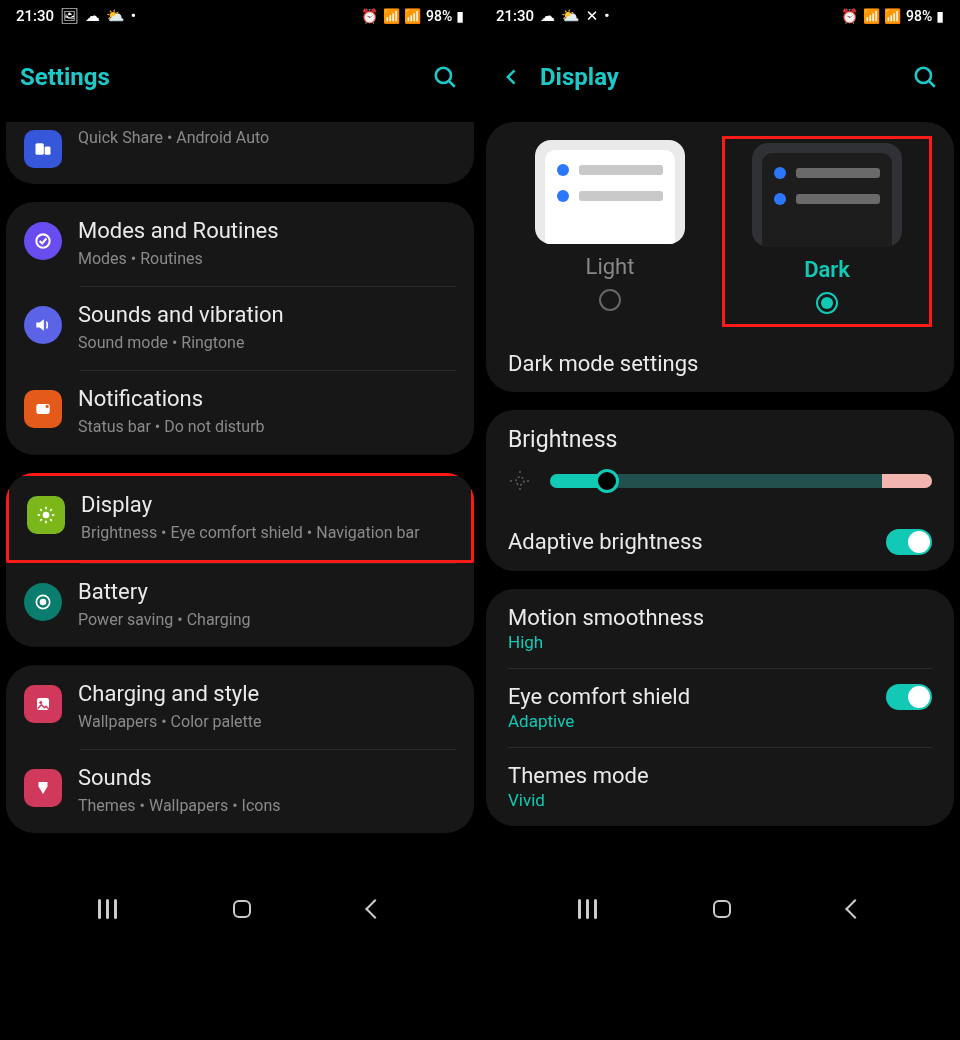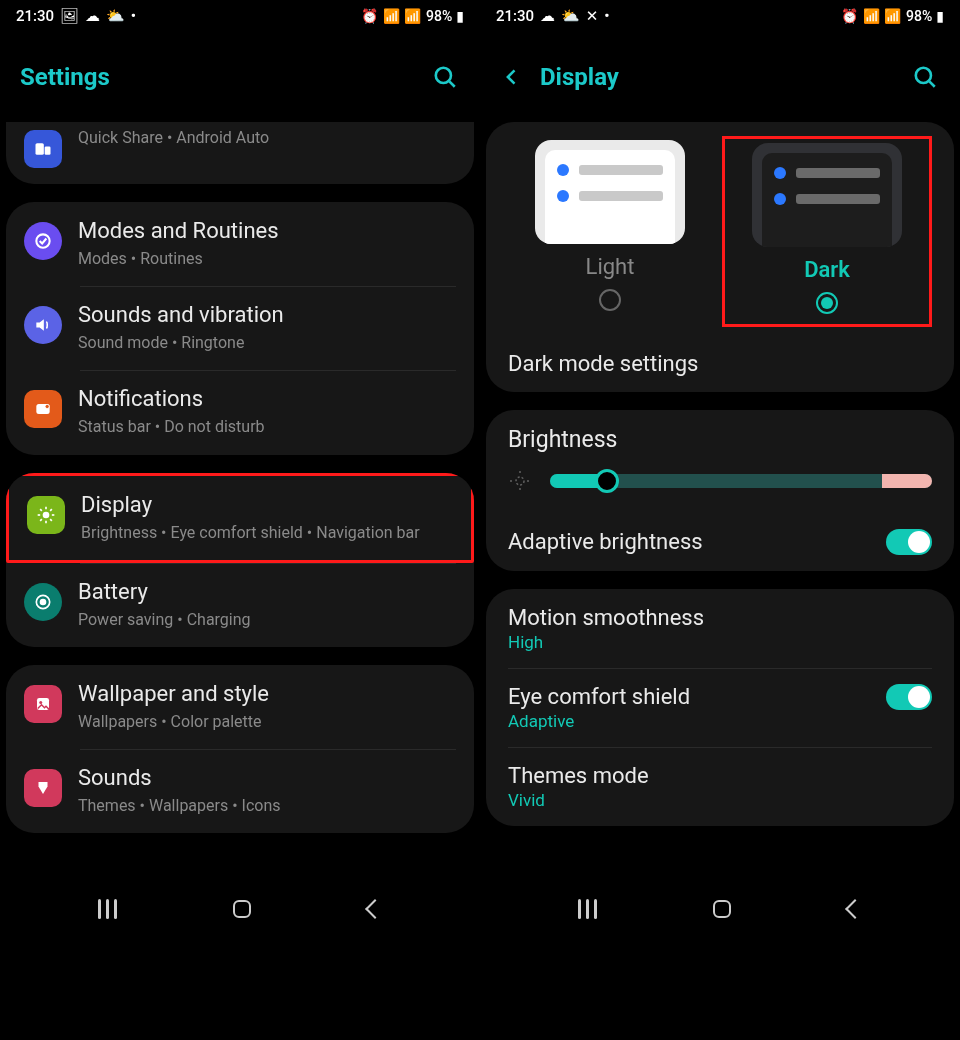--- a/index.html
+++ b/index.html
@@ -299,21 +299,21 @@
     <div class="card">
       <div class="row">
         <div class="ic" style="background:#d1395c;">
           <svg width="18" height="18" viewBox="0 0 24 24" fill="#fff">
               <rect x="4" y="4" width="16" height="16" rx="3"></rect>
               <circle cx="9" cy="10" r="2" fill="#d1395c"></circle>
               <path d="M5 18l5-5 4 4 2-2 4 4" stroke="#d1395c" stroke-width="2" fill="none"></path>
             </svg>
         </div>
         <div class="row-text">
-          <div class="row-title">Wallpaper and style</div>
+          <div class="row-title">Charging and style</div>
           <div class="row-sub">Wallpapers  •  Color palette</div>
         </div>
       </div>
       <div class="row">
         <div class="ic" style="background:#d1395c;">
           <svg width="18" height="18" viewBox="0 0 24 24" fill="#fff">
               <path d="M6 4h12v6l-6 10L6 10z"></path>
             </svg>
         </div>
         <div class="row-text">

